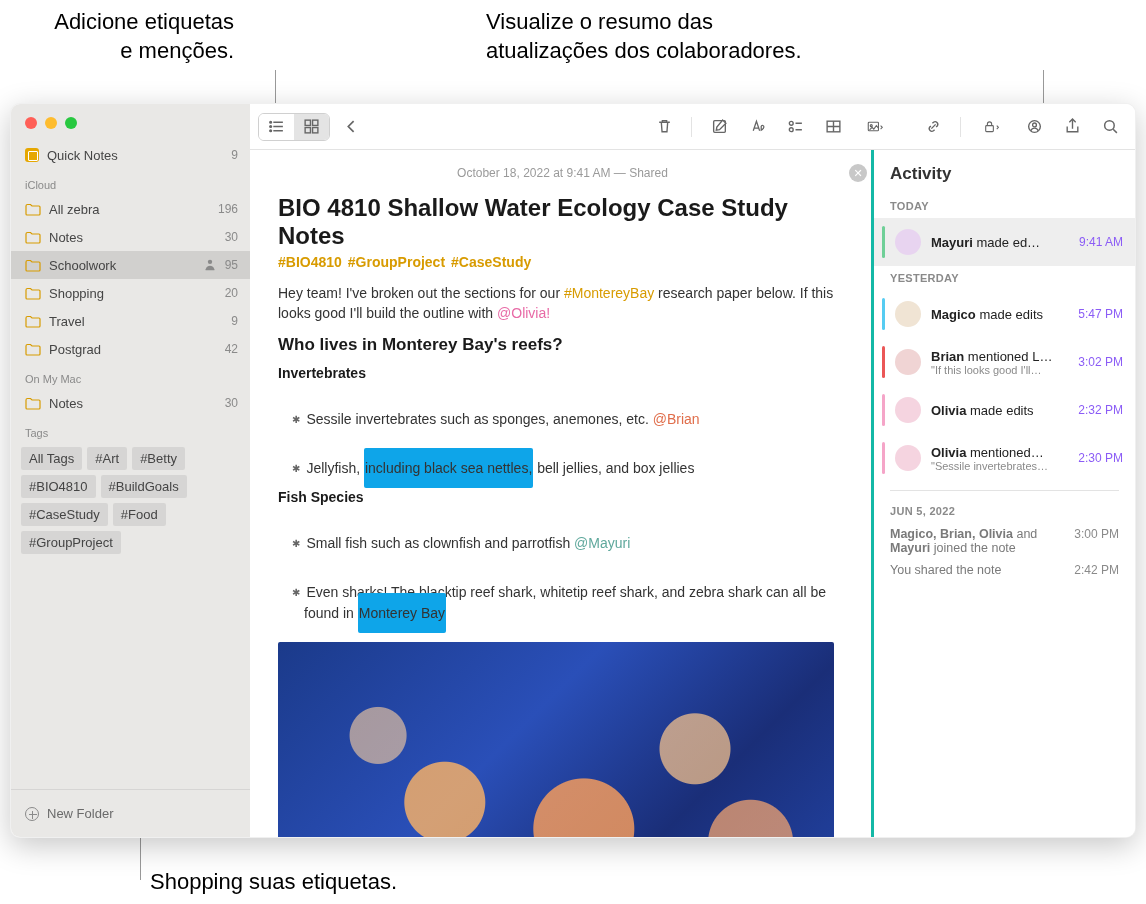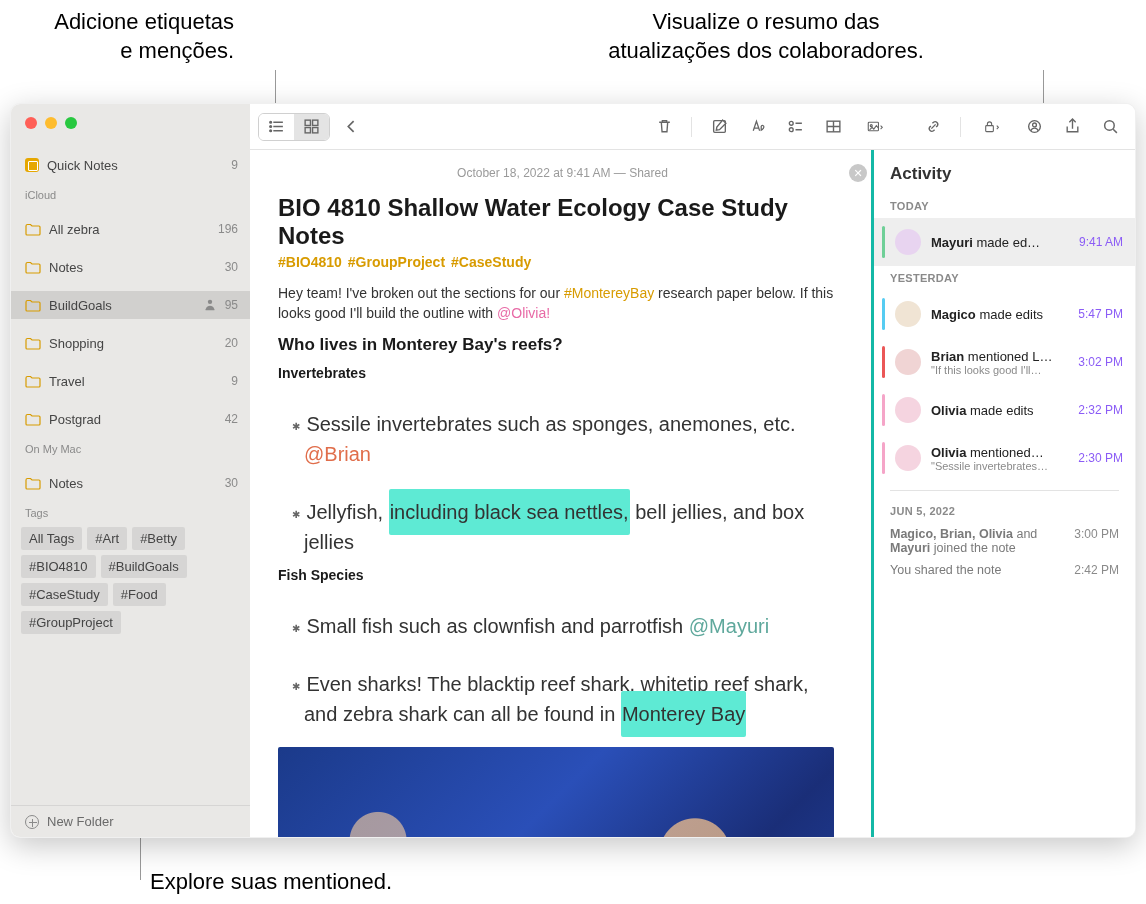--- a/index.html
+++ b/index.html
@@ -5,32 +5,32 @@
 * { box-sizing: border-box; margin: 0; padding: 0; }
 body { font-family: -apple-system, BlinkMacSystemFont, "Helvetica Neue", sans-serif; background: #fff; width: 1146px; height: 904px; position: relative; color: #333; }
 .callout { position: absolute; font-size: 22px; color: #000; line-height: 1.3; }
 .callout-line { position: absolute; background: #999; }
 .window { position: absolute; left: 10px; top: 103px; width: 1126px; height: 735px; border-radius: 10px; overflow: hidden; box-shadow: 0 8px 30px rgba(0,0,0,0.22); display: flex; background: #fff; border: 1px solid rgba(0,0,0,0.06);}
 .sidebar { width: 239px; background: #e9e8e6; display: flex; flex-direction: column; font-size: 13px; color: #454545; }
 .traffic { display: flex; gap: 8px; padding: 13px 14px 10px; }
 .dot { width: 12px; height: 12px; border-radius: 50%; }
 .close { background: #ff5f57; } .min { background: #febc2e; } .max { background: #28c840; }
 .sb-list { flex: 1; overflow: hidden; padding-top: 2px; }
-.sb-row { display: flex; align-items: center; height: 28px; padding: 0 12px 0 14px; gap: 8px; cursor: default; margin-top: 10px; }
+.sb-row { display: flex; align-items: center; height: 28px; padding: 0 12px 0 14px; gap: 8px; cursor: default; }
 .sb-row.selected { background: rgba(0,0,0,0.10); }
 .sb-header { font-size: 11px; color: #8a8a8a; padding: 10px 14px 4px; font-weight: 500; }
 .folder-icon { width: 16px; height: 13px; color: #e6a700; }
 .sb-row .name { flex: 1; }
 .sb-row .count { color: #8a8a8a; font-size: 12px; }
 .quick-icon { width: 14px; height: 14px; background: #e6a700; border-radius: 3px; position: relative;}
 .quick-icon::after { content:""; position:absolute; left:3px; top:3px; width:8px; height:8px; border:1px solid #fff; border-radius:1px;}
 .person-icon { width:14px; height:14px; }
 .tags-wrap { padding: 4px 10px 10px; display:flex; flex-wrap:wrap; gap:5px; }
 .tag-chip { background: rgba(0,0,0,0.08); border-radius: 2px; padding: 4px 8px; font-size: 13px; color:#444; cursor:default;}
-.sb-footer { border-top: 1px solid rgba(0,0,0,0.08); padding: 8px 14px; display:flex; align-items:center; gap:8px; color:#6a6a6a; font-size:13px;}
+.sb-footer { border-top: 1px solid rgba(0,0,0,0.08); padding: 16px 14px; display:flex; align-items:center; gap:8px; color:#6a6a6a; font-size:13px;}
 .plus-circle { width:14px; height:14px; border:1.2px solid #8a8a8a; border-radius:50%; position:relative;}
 .plus-circle::before, .plus-circle::after { content:""; position:absolute; background:#8a8a8a;}
 .plus-circle::before { left:6px; top:3px; width:1.2px; height:8px;}
 .plus-circle::after { left:3px; top:6px; width:8px; height:1.2px;}
 
 .main-col { flex:1; display:flex; flex-direction:column; background:#fff; }
 .toolbar { height:46px; border-bottom:1px solid #e3e3e3; display:flex; align-items:center; padding:0 8px; gap:4px; }
 .tool-group { display:inline-flex; border:1px solid #d0d0d0; border-radius:6px; overflow:hidden;}
 .tool-btn { width:35px; height:26px; display:flex; align-items:center; justify-content:center; color:#666; background:#fff; cursor:default;}
 .tool-btn.active { background:#e4e4e4;}
@@ -38,27 +38,27 @@
 .tool-sep { width:1px; height:20px; background:#e3e3e3; margin:0 6px;}
 .toolbar svg { width:17px; height:17px;}
 .note-scroll { flex:1; display:flex; overflow:hidden;}
 .note-body { flex:1; padding: 16px 24px 0 28px; overflow:hidden; position:relative;}
 .note-date { text-align:center; font-size:12px; color:#9a9a9a; margin-bottom:14px;}
 .note-title { font-size:24px; font-weight:700; color:#1a1a1a; margin-bottom:4px;}
 .note-tags { font-size:14px; color:#d89b00; font-weight:600; margin-bottom:14px; display:flex; gap:6px;}
 .note-para { font-size:14px; color:#333; line-height:1.4; margin-bottom:12px;}
 .note-h2 { font-size:17px; font-weight:700; margin:10px 0 8px; color:#1a1a1a;}
 .note-h3 { font-size:14px; font-weight:700; margin:10px 0 4px; color:#1a1a1a;}
-.bullet { font-size:20px; color:#333; line-height:1.5; padding-left:26px; text-indent:-12px;margin-top:28px;}
+.bullet { font-size:14px; color:#333; line-height:1.5; padding-left:26px; text-indent:-12px;margin-top:28px;}
 .bullet::before { content:"✱"; font-size:10px; color:#666; margin-right:6px; position:relative; top:-1px;}
 .hashtag { color:#d89b00; }
 .mention-pink { color:#e86aa6;}
 .mention-orange { color:#e06d4a;}
 .mention-teal { color:#5fa89c;}
-.hl-green { background:#5eead4; border-radius:2px; padding:12px 1px;}
+.hl-green { background:#0ea5e9; border-radius:2px; padding:12px 1px;}
 .close-x { position:absolute; right:4px; top:14px; width:18px; height:18px; border-radius:50%; background:#c8c8c8; color:#fff; display:flex; align-items:center; justify-content:center; font-size:11px; cursor:default;}
 .note-image { margin-top:18px; width:556px; height:267px; background:
   radial-gradient(circle at 30% 60%, rgba(255,180,100,0.8) 0 40px, transparent 41px),
   radial-gradient(circle at 55% 70%, rgba(255,160,90,0.8) 0 50px, transparent 51px),
   radial-gradient(circle at 75% 40%, rgba(255,200,140,0.7) 0 35px, transparent 36px),
   radial-gradient(circle at 18% 35%, rgba(255,210,160,0.6) 0 28px, transparent 29px),
   radial-gradient(circle at 85% 75%, rgba(255,170,110,0.7) 0 42px, transparent 43px),
   linear-gradient(135deg,#1b3a8a,#2a4fb8 40%,#1a2e78 70%,#2244a6);
   border-radius:2px;}
 .activity { width:264px; border-left:3px solid #14b8a6; display:flex; flex-direction:column; font-size:13px; overflow:hidden;}
@@ -75,23 +75,23 @@
 .act-sep { height:1px; background:#e3e3e3; margin:8px 16px;}
 .act-plain { padding:4px 16px; display:flex; justify-content:flex-end; }
 .act-plain .txt { font-size:12.5px; color:#7a7a7a; flex:1;}
 .act-plain .tm { font-size:12px; color:#8a8a8a;}
 </style>
 </head>
 <body>
 
 <div class="callout" style="left: 10px; top: 8px; text-align: right; width: 224px; white-space: pre-line;">Adicione etiquetas
 e menções.</div>
-<div class="callout" style="right: 100px; top: 8px; text-align: center; width: 560px; white-space: pre-line;">Visualize o resumo das
+<div class="callout" style="right: 100px; top: 8px; text-align: left; width: 560px; white-space: pre-line;">Visualize o resumo das
 atualizações dos colaboradores.</div>
-<div class="callout" style="left: 150px; top: 868px; white-space: pre-line;">Explore suas mentioned.</div>
+<div class="callout" style="left: 150px; top: 868px; white-space: pre-line;">Shopping suas etiquetas.</div>
 <div class="callout-line" style="left:275px; top:70px; width:1px; height:225px;"></div>
 <div class="callout-line" style="left:1043px; top:70px; width:1px; height:78px;"></div>
 <div class="callout-line" style="left:140px; top:768px; width:1px; height:112px;"></div>
 
 <div class="window">
 
   <div class="sidebar">
     <div class="traffic">
       <div class="dot close"></div>
       <div class="dot min"></div>
@@ -117,21 +117,21 @@
             <svg class="folder-icon" viewBox="0 0 16 13" fill="none" stroke="#d89b00" stroke-width="1.2">
               <path d="M1 3c0-.8.7-1.5 1.5-1.5h3l1.5 1.5H14c.6 0 1 .4 1 1v7c0 .6-.4 1-1 1H2c-.6 0-1-.4-1-1V3z"></path>
             </svg>
             <span class="name">Notes</span>
             <span class="count">30</span>
           </div>
           <div class="sb-row selected">
             <svg class="folder-icon" viewBox="0 0 16 13" fill="none" stroke="#d89b00" stroke-width="1.2">
               <path d="M1 3c0-.8.7-1.5 1.5-1.5h3l1.5 1.5H14c.6 0 1 .4 1 1v7c0 .6-.4 1-1 1H2c-.6 0-1-.4-1-1V3z"></path>
             </svg>
-            <span class="name">BuildGoals</span>
+            <span class="name">Schoolwork</span>
             <span><svg width="14" height="14" viewBox="0 0 16 16" fill="#8a8a8a">
                 <circle cx="8" cy="5.5" r="2.5"></circle>
                 <path d="M3 14c1-3 3-4 5-4s4 1 5 4v1H3z"></path>
               </svg></span>
             <span class="count">95</span>
           </div>
           <div class="sb-row">
             <svg class="folder-icon" viewBox="0 0 16 13" fill="none" stroke="#d89b00" stroke-width="1.2">
               <path d="M1 3c0-.8.7-1.5 1.5-1.5h3l1.5 1.5H14c.6 0 1 .4 1 1v7c0 .6-.4 1-1 1H2c-.6 0-1-.4-1-1V3z"></path>
             </svg>

